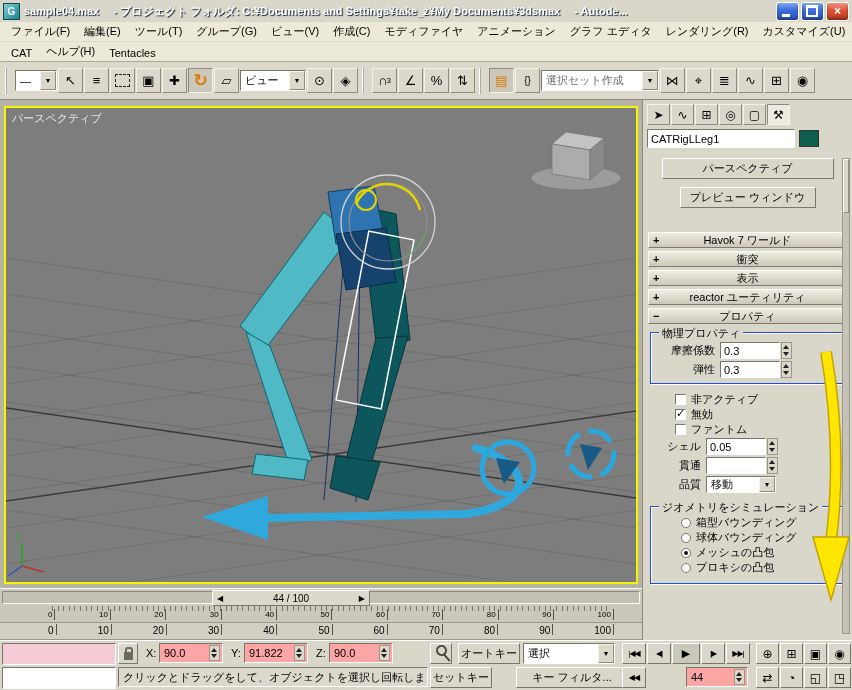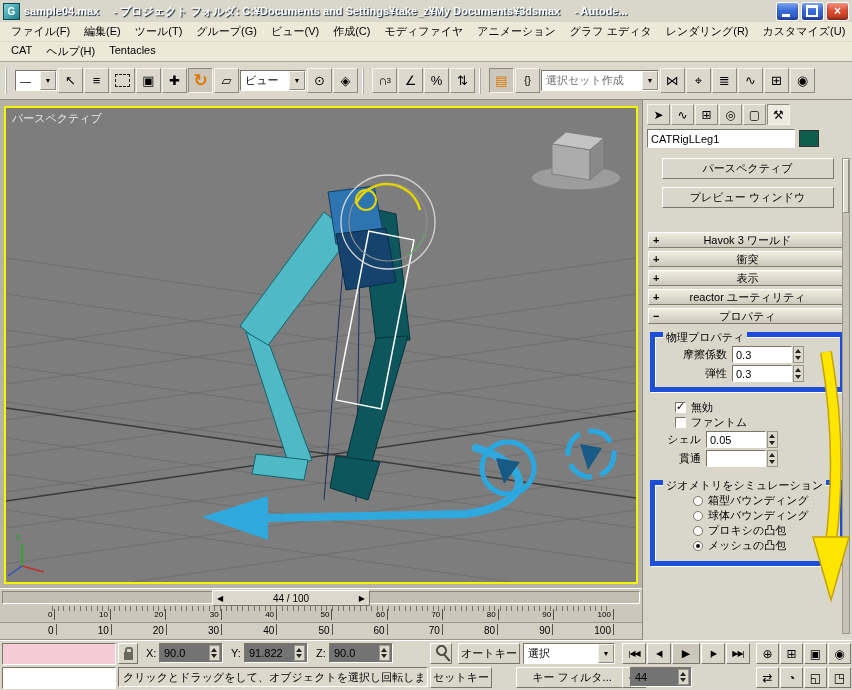--- a/index.html
+++ b/index.html
@@ -10,21 +10,21 @@
     background:linear-gradient(180deg,#5A93F0 0%,#2citem 0%,#2E6FE8 10%,#1853D6 55%,#1C55D8 85%,#123C9E 100%);}
   .app-icon{width:15px;height:15px;flex:none;background:linear-gradient(135deg,#7AD2D8,#1B7F8C);border:1px solid #0C4A52;color:#fff;font-weight:bold;font-size:10px;display:flex;align-items:center;justify-content:center}
   .title{flex:1;color:#fff;font-weight:bold;font-size:11px;text-shadow:1px 1px 1px #123;white-space:nowrap;overflow:hidden}
   .winbtns{display:flex;gap:2px;flex:none}
   .wb{position:relative;width:21px;height:17px;border-radius:3px;border:1px solid #fff;display:flex;align-items:center;justify-content:center;color:#fff;font-size:12px;font-weight:bold;
     background:linear-gradient(180deg,#7CA7EF,#3A6BD8 45%,#2B57C0);box-shadow:inset 0 -2px 3px rgba(0,0,30,.35)}
   .wb.close{background:linear-gradient(180deg,#F09484,#DD4F32 45%,#C03A1C)}
   .wb.min::after{content:"";position:absolute;width:8px;height:3px;background:#fff;left:5px;bottom:3px}
   .wb.max::after{content:"";position:absolute;width:8px;height:7px;border:2px solid #fff;border-top-width:3px;left:4px;top:2px}
   
-  .menubar{position:absolute;left:0;width:852px;background:#ECE9D8;display:flex;align-items:flex-start;padding:0 4px;box-sizing:border-box}
+  .menubar{position:absolute;left:0;width:852px;background:#ECE9D8;display:flex;align-items:flex-end;padding:0 4px;box-sizing:border-box}
   .menubar.r1{top:22px;height:20px;border-bottom:1px solid #DDD9C8}
   .menubar.r2{top:42px;height:20px;border-bottom:1px solid #ACA899}
   .mi{padding:2px 7px;white-space:nowrap;cursor:default}
   
   .toolbar{position:absolute;left:0;top:62px;width:852px;height:38px;background:#DCD8CC;border-bottom:1px solid #8C887C;display:flex;align-items:center;padding:0 2px;gap:1px;box-sizing:border-box}
   .grip{width:4px;height:26px;border-left:2px ridge #FFF;margin:0 3px;flex:none}
   .tbtn{width:25px;height:25px;flex:none;display:flex;align-items:center;justify-content:center;background:#DCD8CC;font-size:13px;
     border:1px solid;border-color:#F6F3E7 #8F8B7F #8F8B7F #F6F3E7;box-sizing:border-box}
   .tbtn.pressed{border-color:#8F8B7F #F6F3E7 #F6F3E7 #8F8B7F;background:#CBC7BB}
   .g-or{color:#E07800;font-weight:bold;font-size:17px;line-height:1}
@@ -56,21 +56,21 @@
   .cmdpanel{position:absolute;left:642px;top:100px;width:210px;height:540px;background:#D9D6CA;border-left:1px solid #8C887C;box-sizing:border-box}
   .cp-tabs{display:flex;gap:1px;padding:4px 2px 2px 4px}
   .cp-tab{width:23px;height:21px;display:flex;align-items:center;justify-content:center;font-size:12px;background:#D9D6CA;border:1px solid;border-color:#F6F3E7 #8F8B7F #8F8B7F #F6F3E7;box-sizing:border-box}
   .cp-tab.pressed{border-color:#8F8B7F #F6F3E7 #F6F3E7 #8F8B7F;background:#EDEAE0}
   .cp-name{display:flex;align-items:center;gap:4px;padding:2px 4px}
   .namefield{width:140px;height:17px;border:1px solid;border-color:#7A766A #FFF #FFF #7A766A;background:#fff;font-size:11px;padding:0 3px;font-family:inherit;box-sizing:content-box}
   .swatch{width:18px;height:15px;background:#0E5E4E;border:1px solid #333}
   .cp-btn{display:block;margin:8px auto 0 auto;height:21px;background:#D9D6CA;border:1px solid;border-color:#FFF #7A766A #7A766A #FFF;text-align:center;line-height:19px;box-sizing:border-box}
   .rollout{height:16px;margin:3px 5px 0 5px;background:linear-gradient(#EFECE0,#CCC8BC);border:1px solid;border-color:#FFF #7F7B6F #7F7B6F #FFF;position:relative;text-align:center;line-height:14px;font-size:11px;box-sizing:border-box}
   .rollout .pm{position:absolute;left:4px;top:0;font-weight:bold}
-  .grp{margin:8px 7px 0 7px;border:5px solid #1d4ed8;box-shadow:inset 1px 1px 0 #FFF,1px 1px 0 #FFF;position:relative;padding:8px 2px 4px 14px}
+  .grp{margin:8px 7px 0 7px;border:1px solid #1d4ed8;box-shadow:inset 1px 1px 0 #FFF,1px 1px 0 #FFF;position:relative;padding:8px 2px 4px 6px}
   .grp-legend{position:absolute;top:-7px;left:8px;background:#D9D6CA;padding:0 3px;white-space:nowrap}
   .prow{display:flex;align-items:center;height:19px}
   .plabel{width:58px;text-align:right;padding-right:5px;flex:none;white-space:nowrap}
   .pfield{width:52px;height:15px;background:#fff;border:1px solid;border-color:#7A766A #FFF #FFF #7A766A;padding:0 3px;display:flex;align-items:center;flex:none}
   .spin{width:11px;height:17px;flex:none;margin-left:1px;position:relative;background:#DCD8CC;border:1px solid #9B978B;box-sizing:border-box}
   .spin::before{content:"";position:absolute;left:1px;top:2px;border-left:3px solid transparent;border-right:3px solid transparent;border-bottom:4px solid #222}
   .spin::after{content:"";position:absolute;left:1px;bottom:2px;border-left:3px solid transparent;border-right:3px solid transparent;border-top:4px solid #222}
   .cbrow{display:flex;align-items:center;height:15px;padding-left:32px}
   .cb{width:11px;height:11px;background:#fff;border:1px solid;border-color:#7A766A #FFF #FFF #7A766A;margin-right:5px;position:relative;flex:none;box-sizing:border-box}
   .cb.checked::after{content:"✓";position:absolute;top:-3px;left:0px;font-size:11px;font-weight:bold}
@@ -87,21 +87,21 @@
   .sr2{top:665px}
   .statusrow>*{position:absolute}
   .listener{left:2px;top:2px;width:112px;height:20px;border:1px solid;border-color:#7A766A #FFF #FFF #7A766A}
   .listener.pink{background:#F5CBD5}
   .listener.white{background:#FFF}
   .sbtn{height:21px;top:2px;background:#D9D6CA;border:1px solid;border-color:#FFF #7A766A #7A766A #FFF;display:flex;align-items:center;justify-content:center;box-sizing:border-box}
   .sbtn.dark{background:#CBC7BB}
   .pbg{font-size:8px;letter-spacing:-1px;white-space:nowrap}
   .navg{font-size:12px}
   .slabel{top:6px}
-  .sfield{top:2px;height:20px;background:#737373;border:1px solid;border-color:#7A766A #FFF #FFF #7A766A;display:flex;align-items:center;padding:0 2px;box-sizing:border-box}
+  .sfield{top:2px;height:20px;background:#fca5a5;border:1px solid;border-color:#7A766A #FFF #FFF #7A766A;display:flex;align-items:center;padding:0 2px;box-sizing:border-box}
   .sfield .fv{flex:1;padding:0 2px;white-space:nowrap;overflow:hidden}
   .lockg{width:9px;height:8px;background:#6B685C;position:relative;margin-top:4px}
   .lockg::before{content:"";position:absolute;left:1px;top:-5px;width:4px;height:4px;border:2px solid #6B685C;border-bottom:none;border-radius:3px 3px 0 0}
   .keyg{width:7px;height:7px;border:2px solid #4A473C;border-radius:50%;position:relative;transform:rotate(-40deg);margin-top:-6px}
   .keyg::after{content:"";position:absolute;left:2px;top:8px;width:2px;height:9px;background:#4A473C}
 </style>
 </head>
 <body>
 
 <div id="window">
@@ -360,24 +360,24 @@
       <div class="cp-tab pressed">
           <span>⚒</span>
         </div>
     </div>
     <div class="cp-name">
       <input class="namefield" value="CATRigLLeg1" style="">
       <div class="swatch"></div>
     </div>
 
     <div class="cp-btn" style="width:172px">パースペクティブ</div>
-    <div class="cp-btn" style="width:172px;">プレビュー ウィンドウ</div>
+    <div class="cp-btn" style="width:136px;">プレビュー ウィンドウ</div>
 
     <div style="margin-top:24px">
-      <div class="rollout"><span class="pm">+</span><span>Havok 3 ワールド</span></div>
+      <div class="rollout"><span class="pm">+</span><span>Havok 7 ワールド</span></div>
       <div class="rollout"><span class="pm">+</span><span>衝突</span></div>
       <div class="rollout"><span class="pm">+</span><span>表示</span></div>
       <div class="rollout"><span class="pm">+</span><span>reactor ユーティリティ</span></div>
       <div class="rollout"><span class="pm">−</span><span>プロパティ</span></div>
     </div>
 
     <div class="grp">
       <span class="grp-legend">物理プロパティ</span>
       <div class="prow">
         <span class="plabel">摩擦係数</span>
@@ -390,20 +390,24 @@
         <span class="plabel">弾性</span>
         <span class="pfield">
             <span>0.3</span>
           </span>
         <span class="spin"></span>
       </div>
     </div>
 
     <div style="margin-top:8px">
       <div class="cbrow">
+          <span class="cb"></span>
+          <span>非アクティブ</span>
+        </div>
+      <div class="cbrow">
           <span class="cb checked"></span>
           <span>無効</span>
         </div>
       <div class="cbrow">
           <span class="cb"></span>
           <span>ファントム</span>
         </div>
     </div>
 
     <div class="prow" style="">
@@ -413,38 +417,45 @@
         </span>
       <span class="spin"></span>
     </div>
     <div class="prow">
       <span class="plabel">貫通</span>
       <span class="pfield">
           <span></span>
         </span>
       <span class="spin"></span>
     </div>
+    <div class="prow">
+      <span class="plabel">品質</span>
+      <span class="combo" style="width:70px;height:17px">
+        <span class="cval">移動</span>
+        <span class="carr">▼</span>
+      </span>
+    </div>
 
     <div class="grp" style="margin-top:12px;padding-bottom:8px">
       <span class="grp-legend">ジオメトリをシミュレーション</span>
       <div class="rbrow">
           <span class="rb"></span>
           <span>箱型バウンディング</span>
         </div>
       <div class="rbrow">
           <span class="rb"></span>
           <span>球体バウンディング</span>
         </div>
       <div class="rbrow">
+          <span class="rb sel"></span>
+          <span>メッシュの凸包</span>
+        </div>
+      <div class="rbrow">
           <span class="rb"></span>
           <span>プロキシの凸包</span>
-        </div>
-      <div class="rbrow">
-          <span class="rb sel"></span>
-          <span>メッシュの凸包</span>
         </div>
     </div>
 
     <div class="cp-scrollbar">
         <div class="cp-thumb"></div>
       </div>
   </div>
 
   <svg class="annot" width="56" height="260" viewBox="0 0 56 260">
     <path d="M30,6 C41,70 43,132 35,196" fill="none" stroke="#C7A300" stroke-width="12"></path>
@@ -512,21 +523,21 @@
   <div class="statusrow sr2">
     <div class="listener white"></div>
     <div class="sfield" style="left:118px;width:310px;background:#DCD8CC">
         <span class="fv">クリックとドラッグをして、オブジェクトを選択し回転します</span>
       </div>
     <div class="sbtn" style="left:430px;width:62px">セットキー</div>
     <div class="sbtn" style="left:516px;width:112px">キー フィルタ...</div>
     <div class="sbtn" style="left:622px;width:24px">
         <span class="pbg">◀◀</span>
       </div>
-    <div class="sfield" style="left:630px;width:62px">
+    <div class="sfield" style="left:686px;width:62px">
         <span class="fv">44</span>
         <span class="spin" style="height:16px"></span>
       </div>
     <div class="sbtn" style="left:756px;width:23px">
         <span class="navg">⇄</span>
       </div>
     <div class="sbtn" style="left:780px;width:23px">
         <span class="navg">◔</span>
       </div>
     <div class="sbtn" style="left:804px;width:23px">

